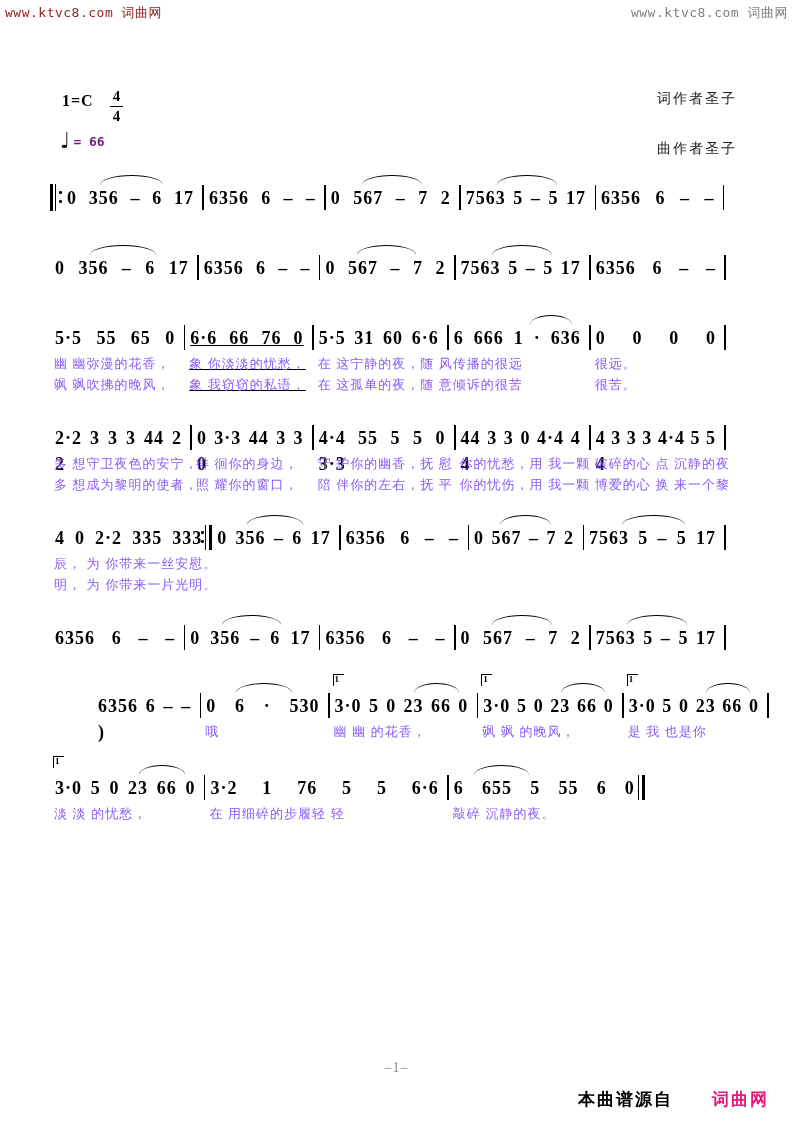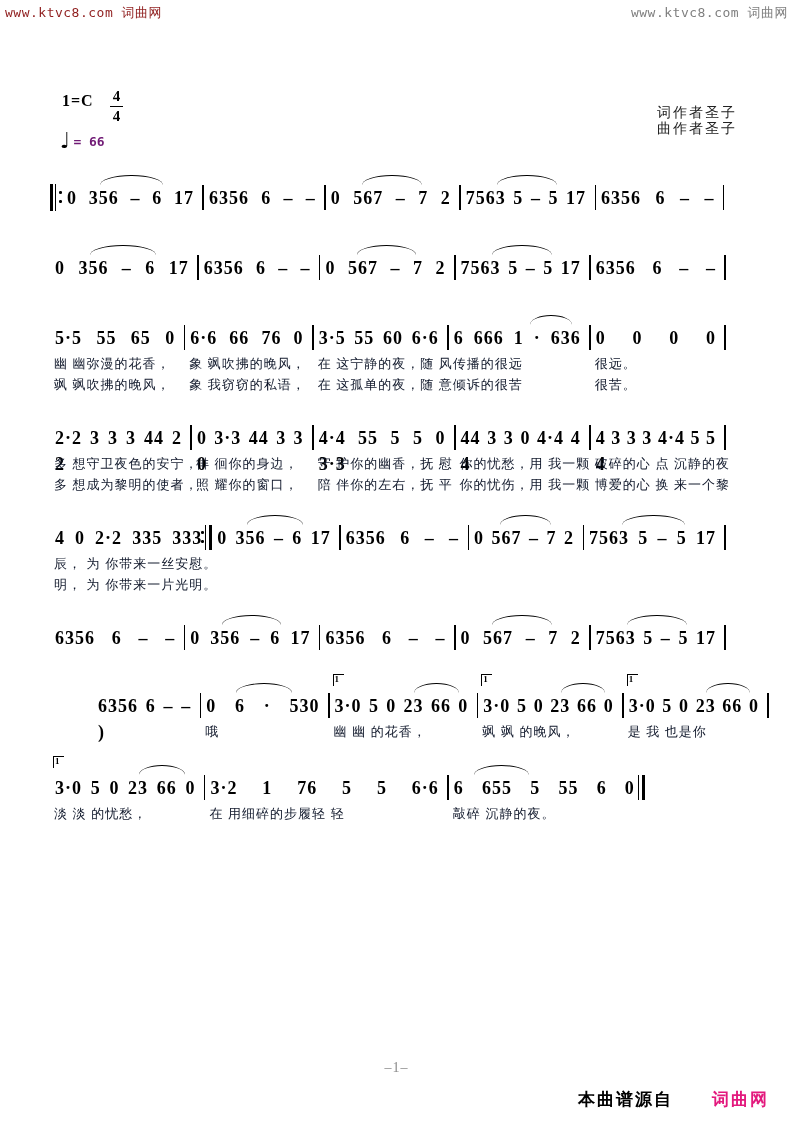--- a/index.html
+++ b/index.html
@@ -16,22 +16,22 @@
            font:700 16px "Liberation Serif",serif;}
   .keytime .key{letter-spacing:1px;}
   .ts{display:inline-flex;flex-direction:column;margin-left:16px;text-align:center;margin-top:-4px;}
   .ts .num{display:block;border-bottom:1.5px solid #000;padding:0 3px 1px;font:700 15px "Liberation Serif",serif;}
   .ts .den{display:block;padding:1px 3px 0;font:700 15px "Liberation Serif",serif;}
   .tempo{position:absolute;left:60px;top:130px;display:flex;align-items:center;}
   .tempo .qnote{font:700 22px "DejaVu Sans",sans-serif;line-height:22px;}
   .tempo .tval{font:700 13px "DejaVu Sans Mono",monospace;color:#701a75;margin-left:3px;}
   .title{position:absolute;left:0;right:0;top:90px;text-align:center;font-size:16px;letter-spacing:2px;color:#111;}
   .author{position:absolute;right:56px;font-size:14px;letter-spacing:2px;color:#222;}
-  .author.lyr{top:104px;}
-  .author.cmp{top:120px;}
+  .author.lyr{top:90px;}
+  .author.cmp{top:140px;}
 
   
   #score{position:absolute;left:50px;top:0;width:676px;}
   .system{position:absolute;left:0;width:100%;display:flex;align-items:flex-start;}
   .measure{position:relative;box-sizing:border-box;flex:0 0 auto;}
   .notes{margin-top:12px;height:26px;line-height:26px;
          font-family:"Liberation Serif","DejaVu Serif",serif;font-weight:700;font-size:18px;
          letter-spacing:1px;text-align:justify;text-align-last:justify;
          padding:0 10px 0 5px;white-space:normal;overflow:visible;}
   .barline{position:absolute;right:0;top:12px;height:25px;width:1.5px;background:#000;}
@@ -51,21 +51,21 @@
       background:linear-gradient(90deg,#000 0 3px,transparent 3px 5px,#000 5px 6.4px,transparent 6.4px);}
   .repeat-start::after{content:"";position:absolute;left:9px;top:7px;width:2.6px;height:2.6px;border-radius:50%;
       background:#000;box-shadow:0 9px 0 #000;}
   .repeat-end{position:absolute;right:0;top:12px;height:25px;width:11px;
       background:linear-gradient(90deg,transparent 0 4px,#000 4px 5.4px,transparent 5.4px 7.5px,#000 7.5px 11px);}
   .repeat-end::after{content:"";position:absolute;left:0;top:6px;width:2.6px;height:2.6px;border-radius:50%;
       background:#000;box-shadow:0 9px 0 #000;}
   .final-bar{position:absolute;right:0;top:12px;height:25px;width:7px;
       background:linear-gradient(90deg,#000 0 1.4px,transparent 1.4px 3.6px,#000 3.6px 7px);}
 
-  .lyric{font-size:13px;color:#0f172a;letter-spacing:1px;margin-top:4px;height:17px;line-height:17px;
+  .lyric{font-size:13px;color:#8b5cf6;letter-spacing:1px;margin-top:4px;height:17px;line-height:17px;
          padding-left:4px;white-space:nowrap;overflow:visible;}
 
   
   .pageno{position:absolute;left:0;right:0;top:1060px;text-align:center;color:#8a8a8a;
           font:14px "Liberation Serif",serif;letter-spacing:1px;}
   .src{position:absolute;left:578px;top:1088px;font-size:17px;font-weight:700;color:#000;letter-spacing:2px;}
   .site{position:absolute;left:712px;top:1088px;font-size:17px;font-weight:700;color:#e3197d;letter-spacing:2px;}
 </style>
 </head>
 <body>
@@ -143,28 +143,28 @@
           <span class="barline"></span>
         </div>
       </div>
       <div class="system" style="top: 313px; align-items: center;">
         <div class="measure" style="width: 20%;">
           <div class="notes">5·5 55 65 0</div>
           <span class="barline"></span>
           <div class="lyric">幽 幽弥漫的花香，</div>
           <div class="lyric">飒 飒吹拂的晚风，</div>
         </div>
-        <div class="measure" style="width: 19%;">
+        <div class="measure" style="width: 19%; text-decoration: underline;">
           <div class="notes">6·6 66 76 0</div>
           <span class="barline"></span>
-          <div class="lyric">象 飒吹拂的晚风，</div>
+          <div class="lyric">象 你淡淡的忧愁，</div>
           <div class="lyric">象 我窃窃的私语，</div>
         </div>
         <div class="measure" style="width: 20%;">
-          <div class="notes">3·5 55 60 6·6</div>
+          <div class="notes">5·5 31 60 6·6</div>
           <span class="barline"></span>
           <div class="lyric">在 这宁静的夜，随 风</div>
           <div class="lyric">在 这孤单的夜，随 意</div>
         </div>
         <div class="measure" style="width: 21%;">
           <span class="arc arc-right"></span>
           <div class="notes">6 666 1 · 636</div>
           <span class="barline"></span>
           <div class="lyric">传播的很远</div>
           <div class="lyric">倾诉的很苦</div>

